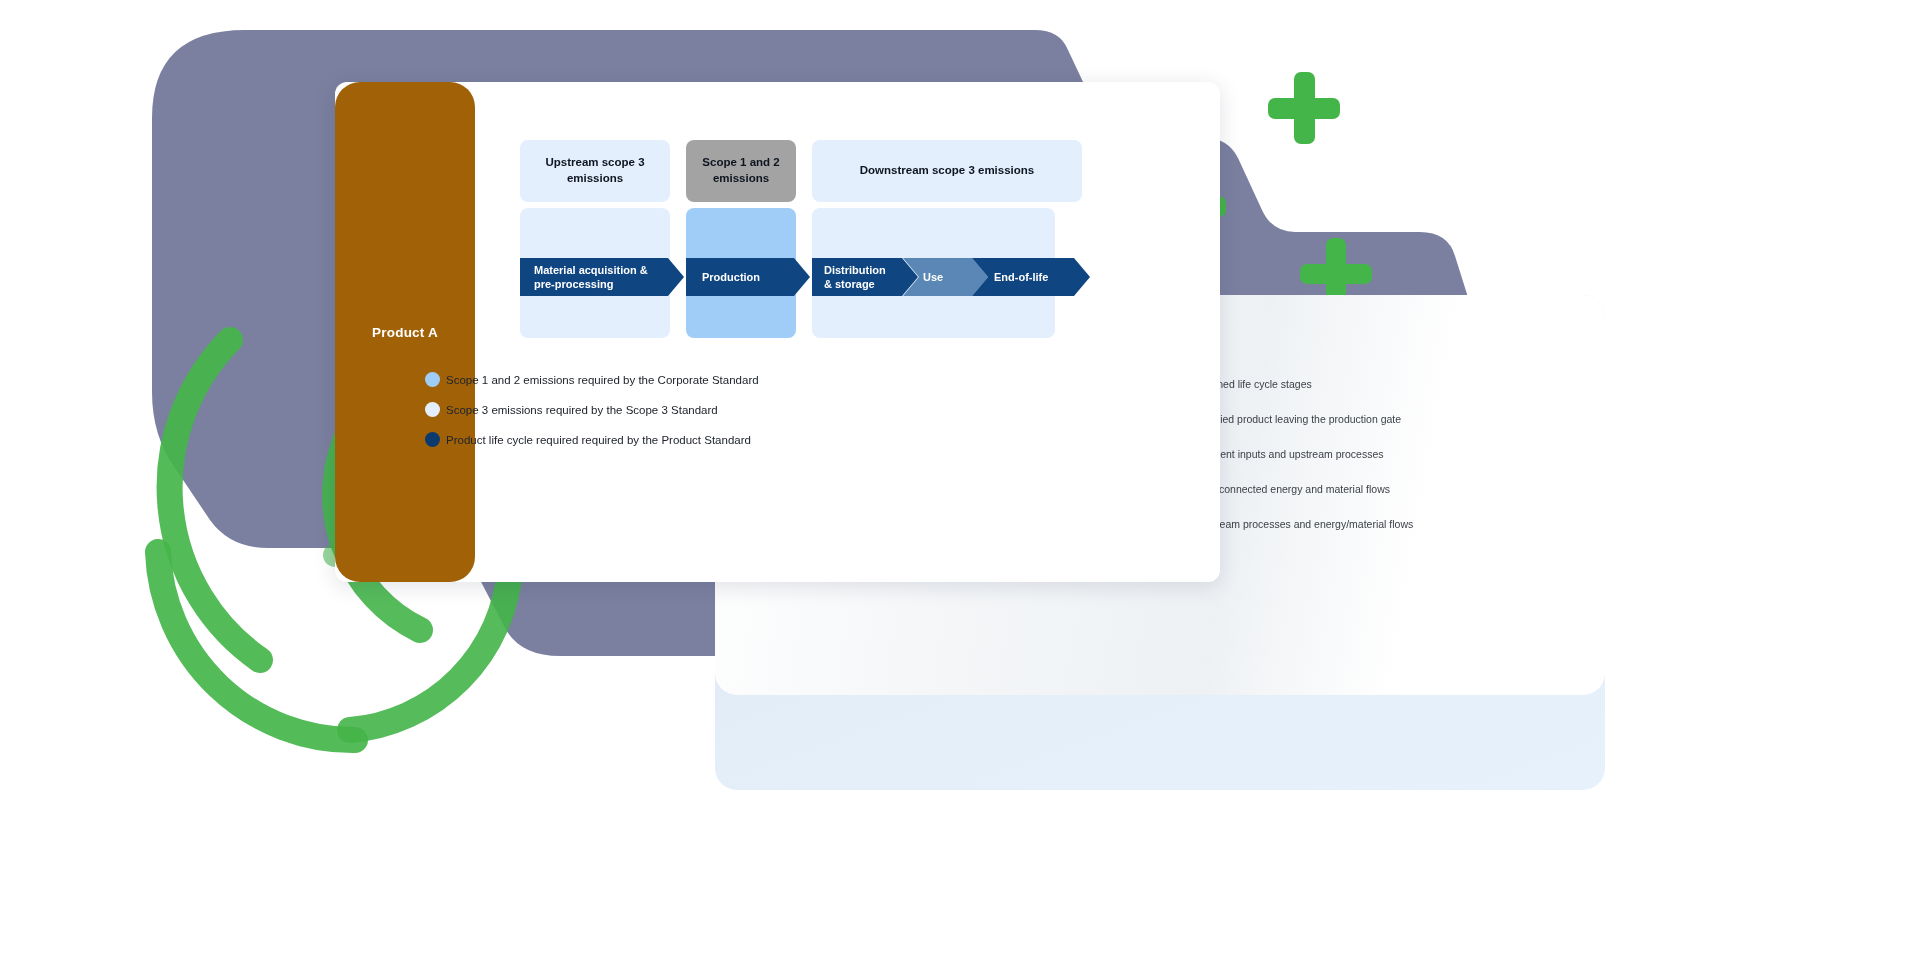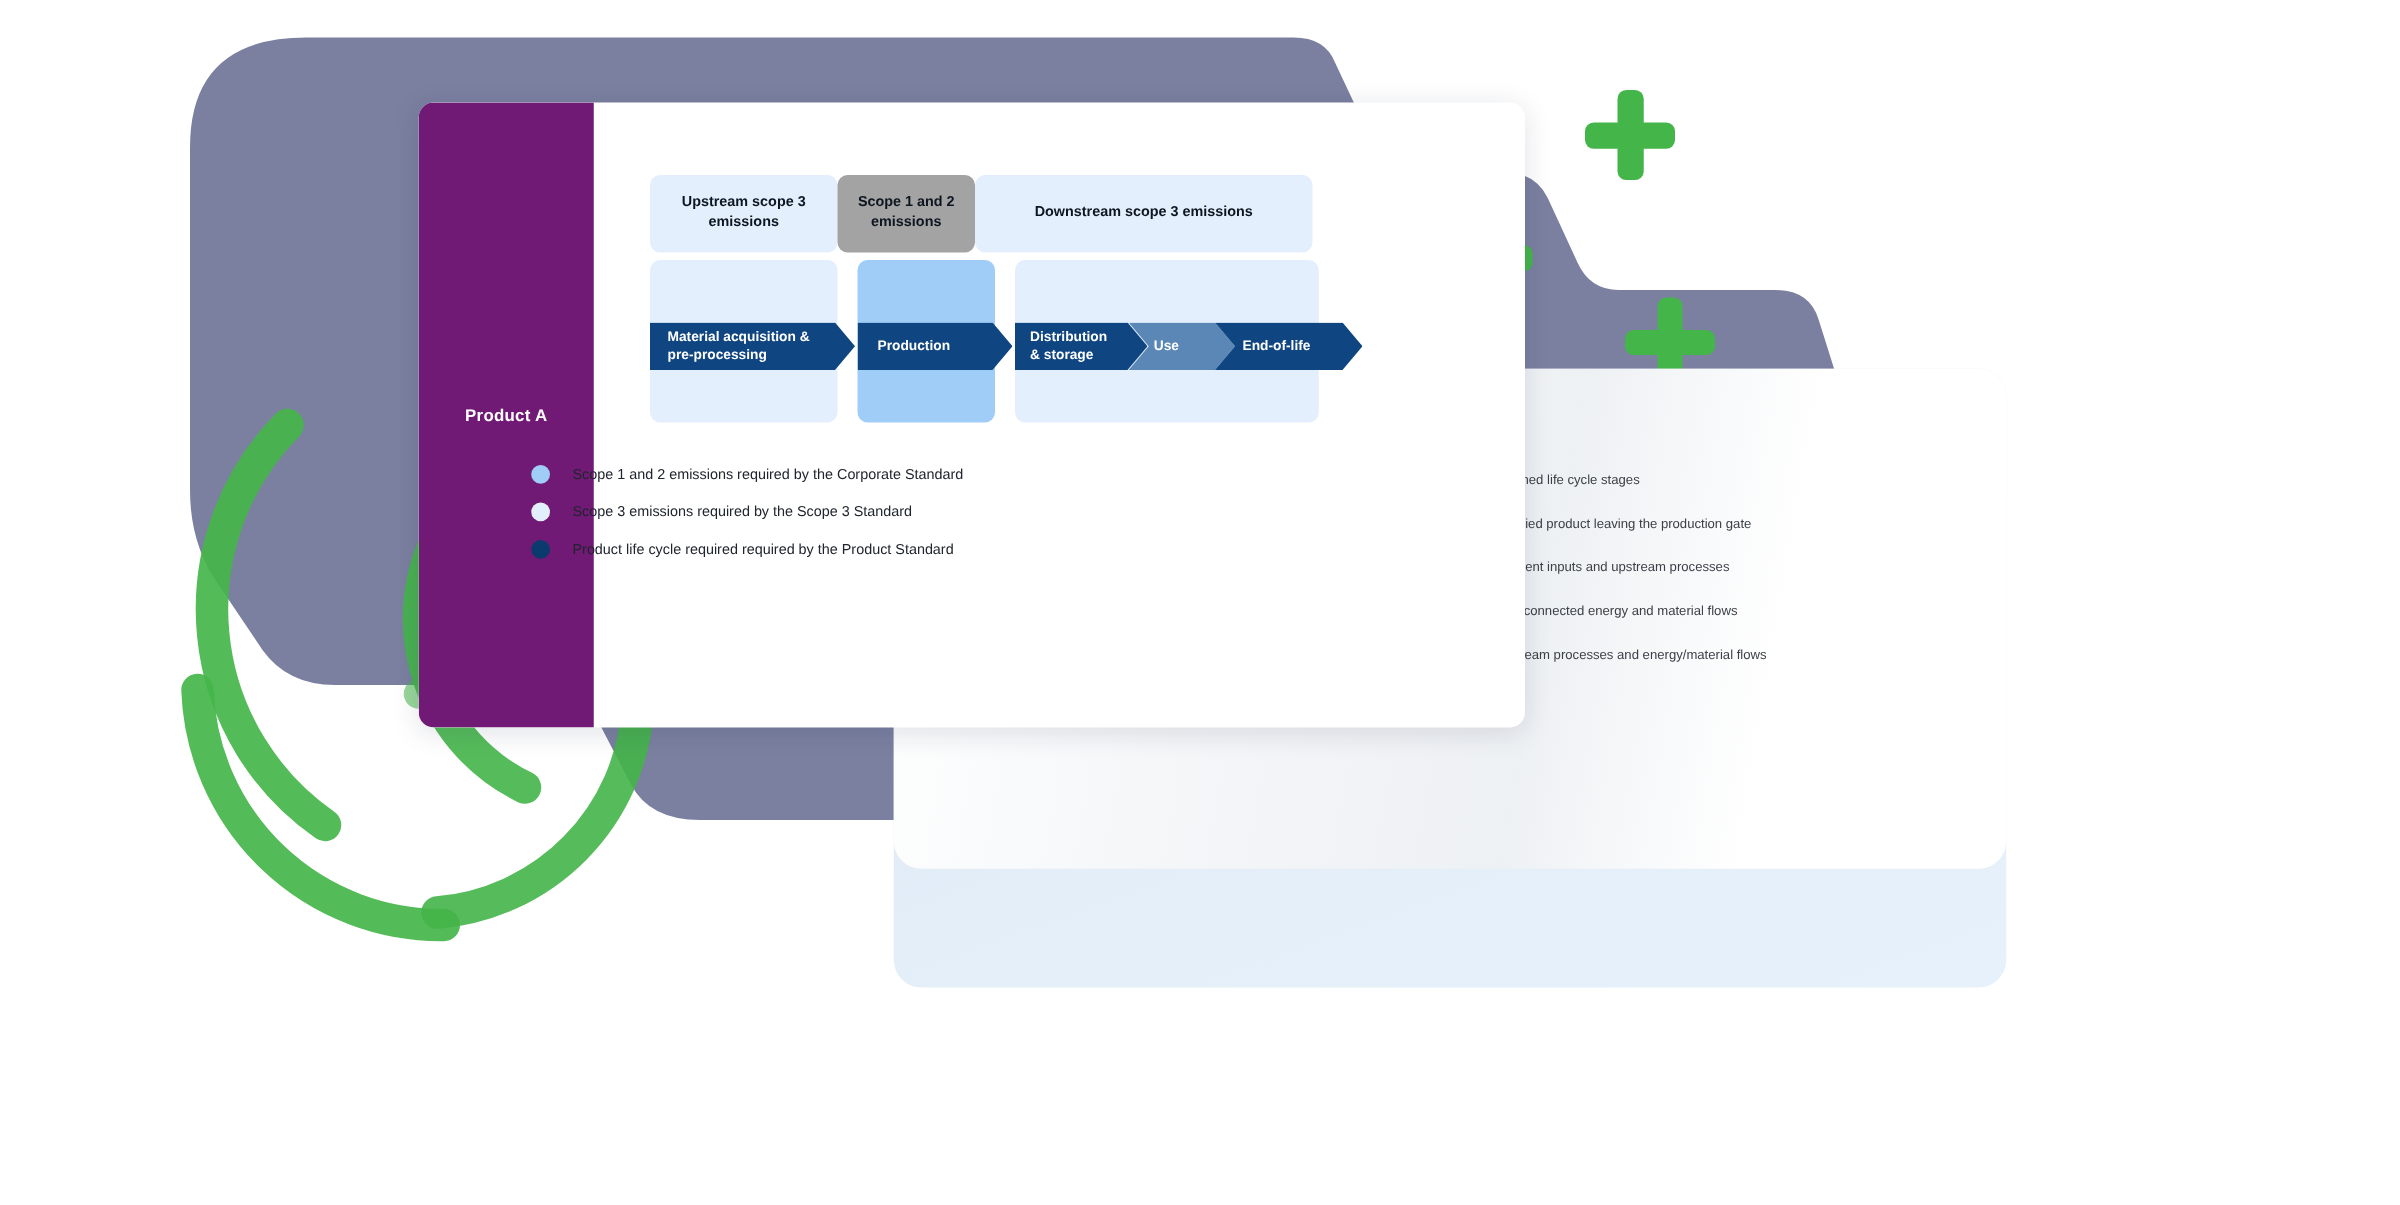--- a/index.html
+++ b/index.html
@@ -81,28 +81,28 @@
   
   .card-main {
     position: absolute; left: 335px; top: 82px;
     width: 885px; height: 500px;
     background: #ffffff; border-radius: 12px;
     box-shadow: 0 4px 22px rgba(20,30,60,.13);
     overflow: hidden;
   }
   .main-sidebar {
     position: absolute; left: 0; top: 0; width: 140px; height: 100%;
-    background: #701a75; color: #fff;
-    display:flex; align-items:center; justify-content:center;
+    background: #a16207; color: #fff;
+    display:flex; align-items:center; justify-content:center;border-radius:25px;
   }
   .main-sidebar span { font-size: 13.5px; font-weight: 700; letter-spacing: .2px; }
 
   .scope-row {
     position: absolute; left: 185px; top: 58px;
-    display: flex; 
+    display: flex; gap: 16px;
   }
   .scope-head {
     border-radius: 8px; display:flex; align-items:center; justify-content:center;
     text-align:center; font-size: 11.5px; font-weight: 700; color:#0d1520;
     height: 62px; line-height: 1.35; padding: 0 10px;
   }
   .sc-light { background: #e3effc; }
   .sc-mid   { background: #a3a3a3; }
 
   .stage-row { position: absolute; left: 185px; top: 126px; display: flex; gap: 16px; }
@@ -113,21 +113,21 @@
   .chev-band { position: absolute; left: 185px; top: 176px; height: 38px; }
   .chev {
     position: absolute; top: 0; height: 38px; color: #fff;
     display:flex; align-items:center; box-sizing: border-box;
     font-size: 11px; font-weight: 700; line-height: 1.3;
   }
   .chev-dark { background: #0f4580; }
   .chev-steel { background: #5a87b5; }
 
   .legend { position: absolute; left: 90px; top: 290px; }
-  .legend-item { display:flex; align-items:center; gap: 18px; margin-bottom: 15px; }
+  .legend-item { display:flex; align-items:center; gap: 6px; margin-bottom: 15px; }
   .legend-dot { width: 15px; height: 15px; border-radius: 50%; flex:0 0 auto; }
   .legend-text { font-size: 11.5px; color: #20252d; }
 </style>
 </head>
 <body>
 
 <div id="stage">
 
   <div>
     <svg width="1920" height="964" style="position:absolute;left:0;top:0;" aria-hidden="true">

